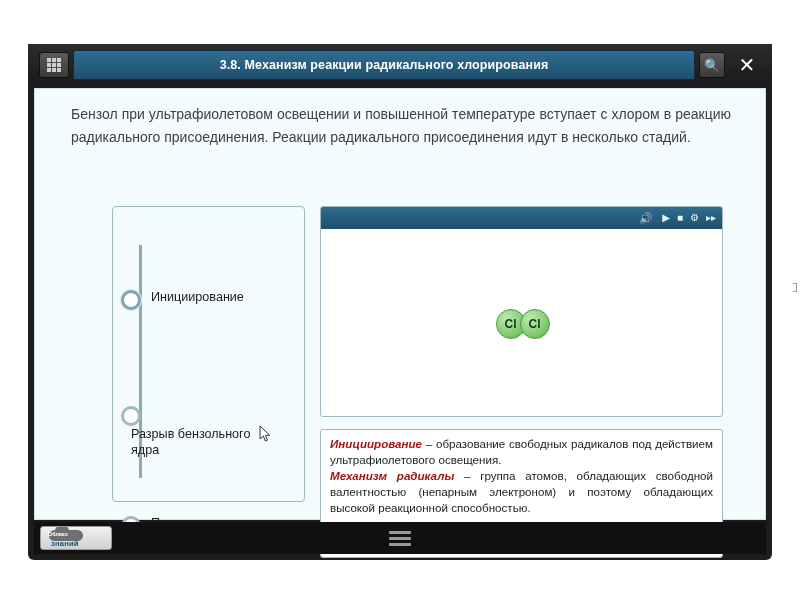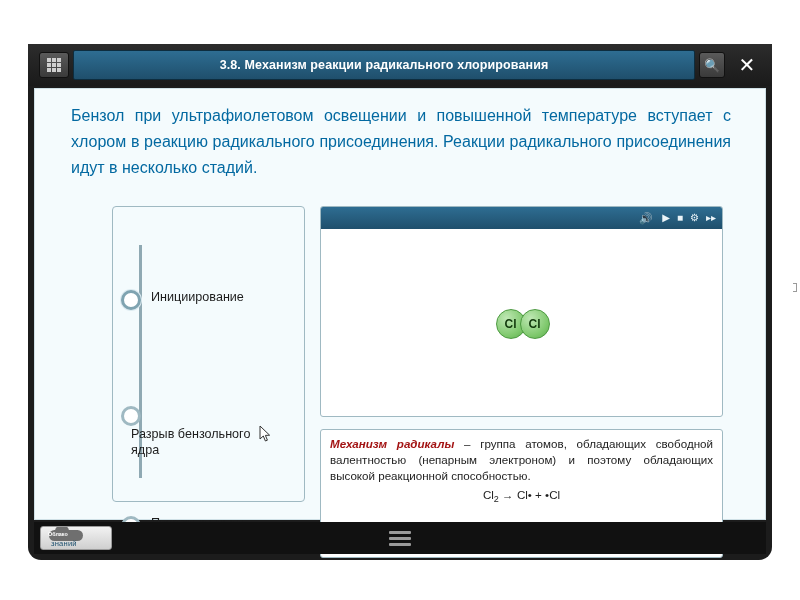--- a/index.html
+++ b/index.html
@@ -14,21 +14,21 @@
     position: relative;
     width: 800px; height: 600px;
     background: #ffffff;
   }
   
   .app-frame {
     position: absolute;
     left: 28px; top: 44px;
     width: 744px; height: 516px;
     background: #1c1c1c;
-    border-radius: 13px;
+    border-radius: 6px;
   }
   
   .titlebar {
     position: absolute;
     left: 0; top: 0;
     width: 744px; height: 42px;
     background: linear-gradient(#2c2c2c, #1a1a1a);
     display: flex;
     align-items: center;
   }
@@ -96,23 +96,23 @@
     position: absolute;
     left: 6px; top: 44px;
     width: 732px; height: 432px;
     background: #f4fbfd;
     border: 1px solid #cfe0e6;
   }
   .intro {
     position: absolute;
     left: 36px; top: 14px;
     width: 660px;
-    font-size: 16px;
+    font-size: 14px;
     line-height: 1.62;
-    color: #0369a1;
+    color: #404040;
     text-align: justify;
   }
   
   .steps-panel {
     position: absolute;
     left: 77px; top: 117px;
     width: 193px; height: 296px;
     background: #f4fbfd;
     border: 1px solid #9fb9c2;
     border-radius: 4px;
@@ -271,21 +271,21 @@
   }
   .logo .l1 {
     position: absolute;
     left: 7px; top: 4px;
     font-size: 5.4px; color: #ffffff; font-weight: bold;
     z-index: 2;
   }
   .logo .l2 {
     position: absolute;
     left: 10px; bottom: 1px;
-    font-size: 7.6px; color: #1b4f6e; font-weight: normal;
+    font-size: 7.6px; color: #1b4f6e; font-weight: bold;
     letter-spacing: .2px;
   }
   .menu-btn {
     position: absolute;
     left: 50%;
     transform: translateX(-50%);
     display: flex;
     flex-direction: column;
     gap: 3px;
   }
@@ -367,20 +367,21 @@
           <span class="vi">⚙</span>
           <span class="vi">▸▸</span>
         </div>
         <div class="molecule">
           <span class="atom">Cl</span>
           <span class="atom second">Cl</span>
         </div>
       </div>
 
       <div class="defbox">
+        <p><span class="kw">Инициирование</span><span> – образование свободных радикалов под действием ультрафиолетового освещения.</span></p>
         <p><span class="kw">Механизм радикалы</span><span> – группа атомов, обладающих свободной валентностью (непарным электроном) и поэтому обладающих высокой реакционной способностью.</span></p>
         <p class="eq"><span>Cl</span><sub>2</sub><span> → Cl• + •Cl</span></p>
       </div>
 
     </div>
 
     <div class="bottombar">
       <div class="logo">
         <span class="cloud"></span>
         <span class="l1">Облако</span>

